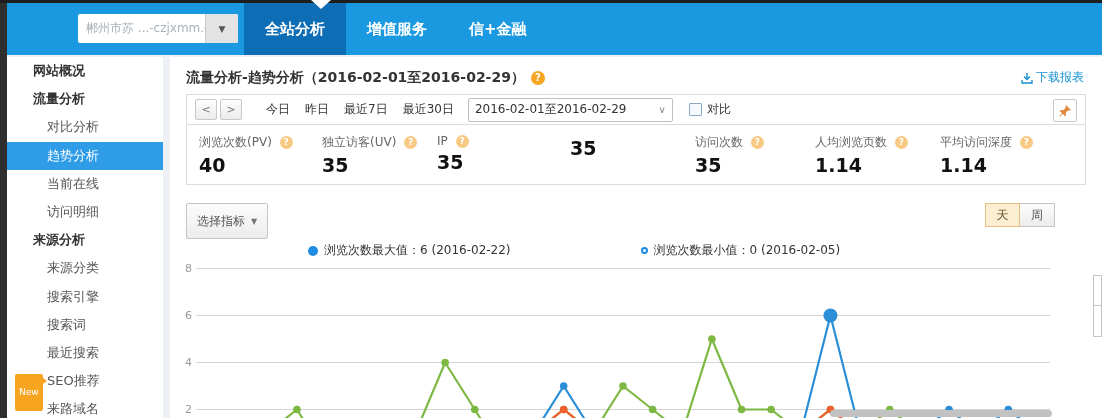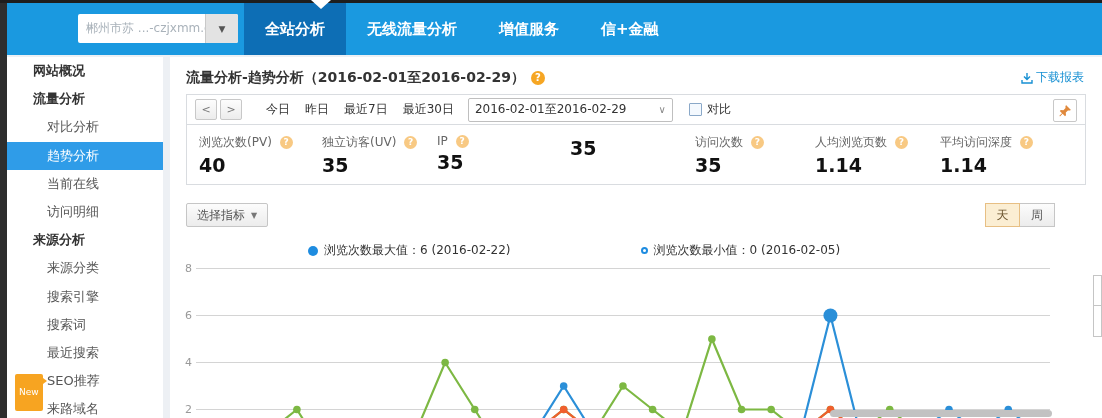--- a/index.html
+++ b/index.html
@@ -64,21 +64,21 @@
 
   .metrics-box { position:absolute; left:16px; top:67px; right:16px; height:61px; border:1px solid #d9dce0;
     border-top:none; display:flex; padding:10px 0 0 12px; }
   .metric { flex:0 0 auto; }
   .metric .lab { font-size:12px; color:#666; white-space:nowrap; }
   .metric .val { font-size:19px; font-weight:bold; color:#111; margin-top:3px; }
   .metric:nth-child(1){width:123px;} .metric:nth-child(2){width:115px;} .metric:nth-child(3){width:133px;}
   .metric:nth-child(4){width:125px;} .metric:nth-child(5){width:120px;} .metric:nth-child(6){width:125px;}
   .metric:nth-child(7){width:150px;}
 
-  .indicator-btn { position:absolute; left:16px; top:146px; height:24px; padding:0 10px; border:1px solid #c6c6c6;
+  .indicator-btn { position:absolute; left:16px; top:146px; height:36px; padding:0 10px; border:1px solid #c6c6c6;
     background:linear-gradient(#fcfcfc,#ececec); border-radius:2px; font-size:12px; color:#555;
     display:flex; align-items:center; gap:6px; cursor:pointer; }
   .indicator-btn .car { font-size:8px; color:#777; }
   .gran { position:absolute; right:47px; top:146px; display:flex; }
   .gran-btn { width:35px; height:24px; line-height:22px; text-align:center; font-size:12px; color:#555;
     border:1px solid #c6c6c6; background:linear-gradient(#fcfcfc,#ececec); cursor:pointer; }
   .gran-btn.active { background:#fbeed3; border-color:#e7bf84; color:#69522c; }
   .gran-btn + .gran-btn { border-left:none; }
 
   .legend-row { position:absolute; left:0; top:185px; width:932px; display:flex; gap:130px; padding-left:138px;
@@ -104,21 +104,20 @@
 <div class="root">
   <div class="left-strip"></div>
 
   <div class="header">
     <div class="site-select">
       <div class="val">郴州市苏 ...-czjxmm.com</div>
       <div class="dd">▼</div>
     </div>
     <div class="tabs">
         <div class="tab active">全站分析</div>
-        <div class="tab">无线流量分析</div>
         <div class="tab">增值服务</div>
         <div class="tab">信+金融</div>
       </div>
   </div>
   <div class="top-line"></div>
   <div class="notch"></div>
 
   <div class="sidebar">
       <div class="side-row section">
         <span>网站概况</span>

